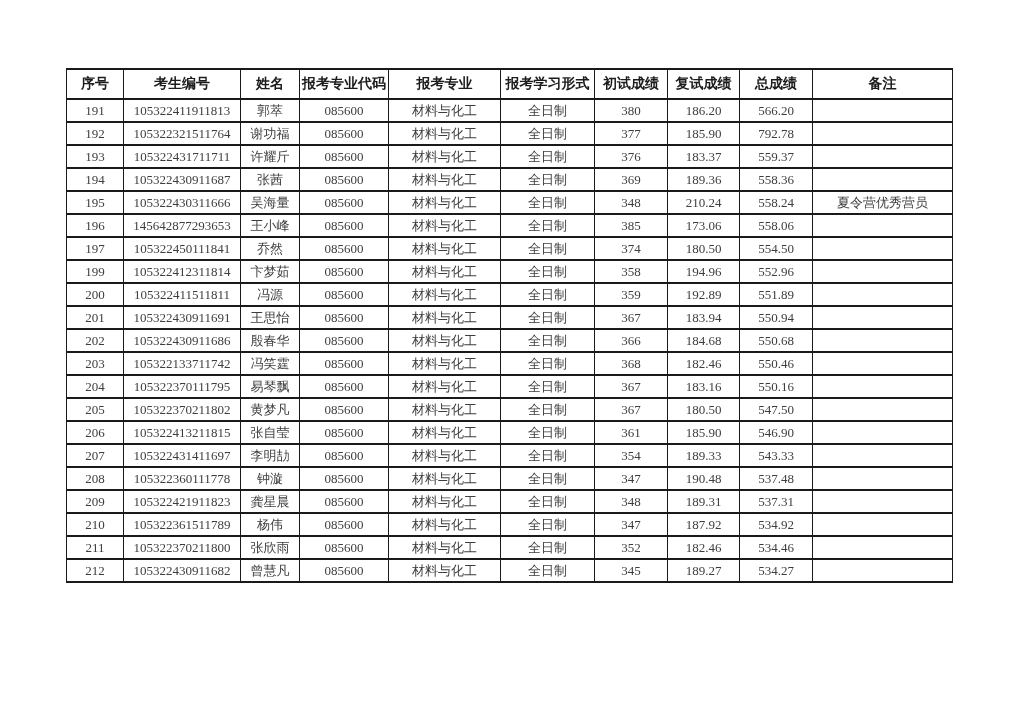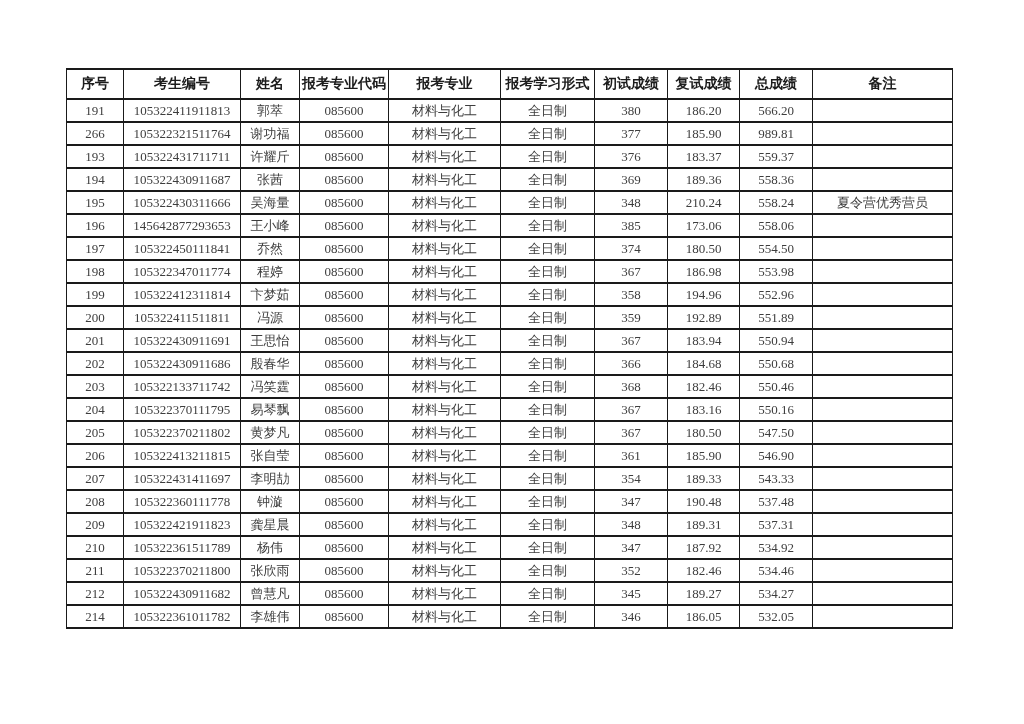--- a/index.html
+++ b/index.html
@@ -105,29 +105,29 @@
           <td>郭萃</td>
           <td>085600</td>
           <td>材料与化工</td>
           <td>全日制</td>
           <td>380</td>
           <td>186.20</td>
           <td>566.20</td>
           <td></td>
         </tr>
         <tr>
-          <td>266</td>
+          <td>192</td>
           <td>105322321511764</td>
           <td>谢功福</td>
           <td>085600</td>
           <td>材料与化工</td>
           <td>全日制</td>
           <td>377</td>
           <td>185.90</td>
-          <td>989.81</td>
+          <td>792.78</td>
           <td></td>
         </tr>
         <tr>
           <td>193</td>
           <td>105322431711711</td>
           <td>许耀斤</td>
           <td>085600</td>
           <td>材料与化工</td>
           <td>全日制</td>
           <td>376</td>
@@ -177,32 +177,20 @@
           <td>乔然</td>
           <td>085600</td>
           <td>材料与化工</td>
           <td>全日制</td>
           <td>374</td>
           <td>180.50</td>
           <td>554.50</td>
           <td></td>
         </tr>
         <tr>
-          <td>198</td>
-          <td>105322347011774</td>
-          <td>程婷</td>
-          <td>085600</td>
-          <td>材料与化工</td>
-          <td>全日制</td>
-          <td>367</td>
-          <td>186.98</td>
-          <td>553.98</td>
-          <td></td>
-        </tr>
-        <tr>
           <td>199</td>
           <td>105322412311814</td>
           <td>卞梦茹</td>
           <td>085600</td>
           <td>材料与化工</td>
           <td>全日制</td>
           <td>358</td>
           <td>194.96</td>
           <td>552.96</td>
           <td></td>
@@ -354,29 +342,17 @@
         <tr>
           <td>212</td>
           <td>105322430911682</td>
           <td>曾慧凡</td>
           <td>085600</td>
           <td>材料与化工</td>
           <td>全日制</td>
           <td>345</td>
           <td>189.27</td>
           <td>534.27</td>
-          <td></td>
-        </tr>
-        <tr>
-          <td>214</td>
-          <td>105322361011782</td>
-          <td>李雄伟</td>
-          <td>085600</td>
-          <td>材料与化工</td>
-          <td>全日制</td>
-          <td>346</td>
-          <td>186.05</td>
-          <td>532.05</td>
           <td></td>
         </tr>
       </tbody>
   </table>
 </div>
 
 </body></html>

